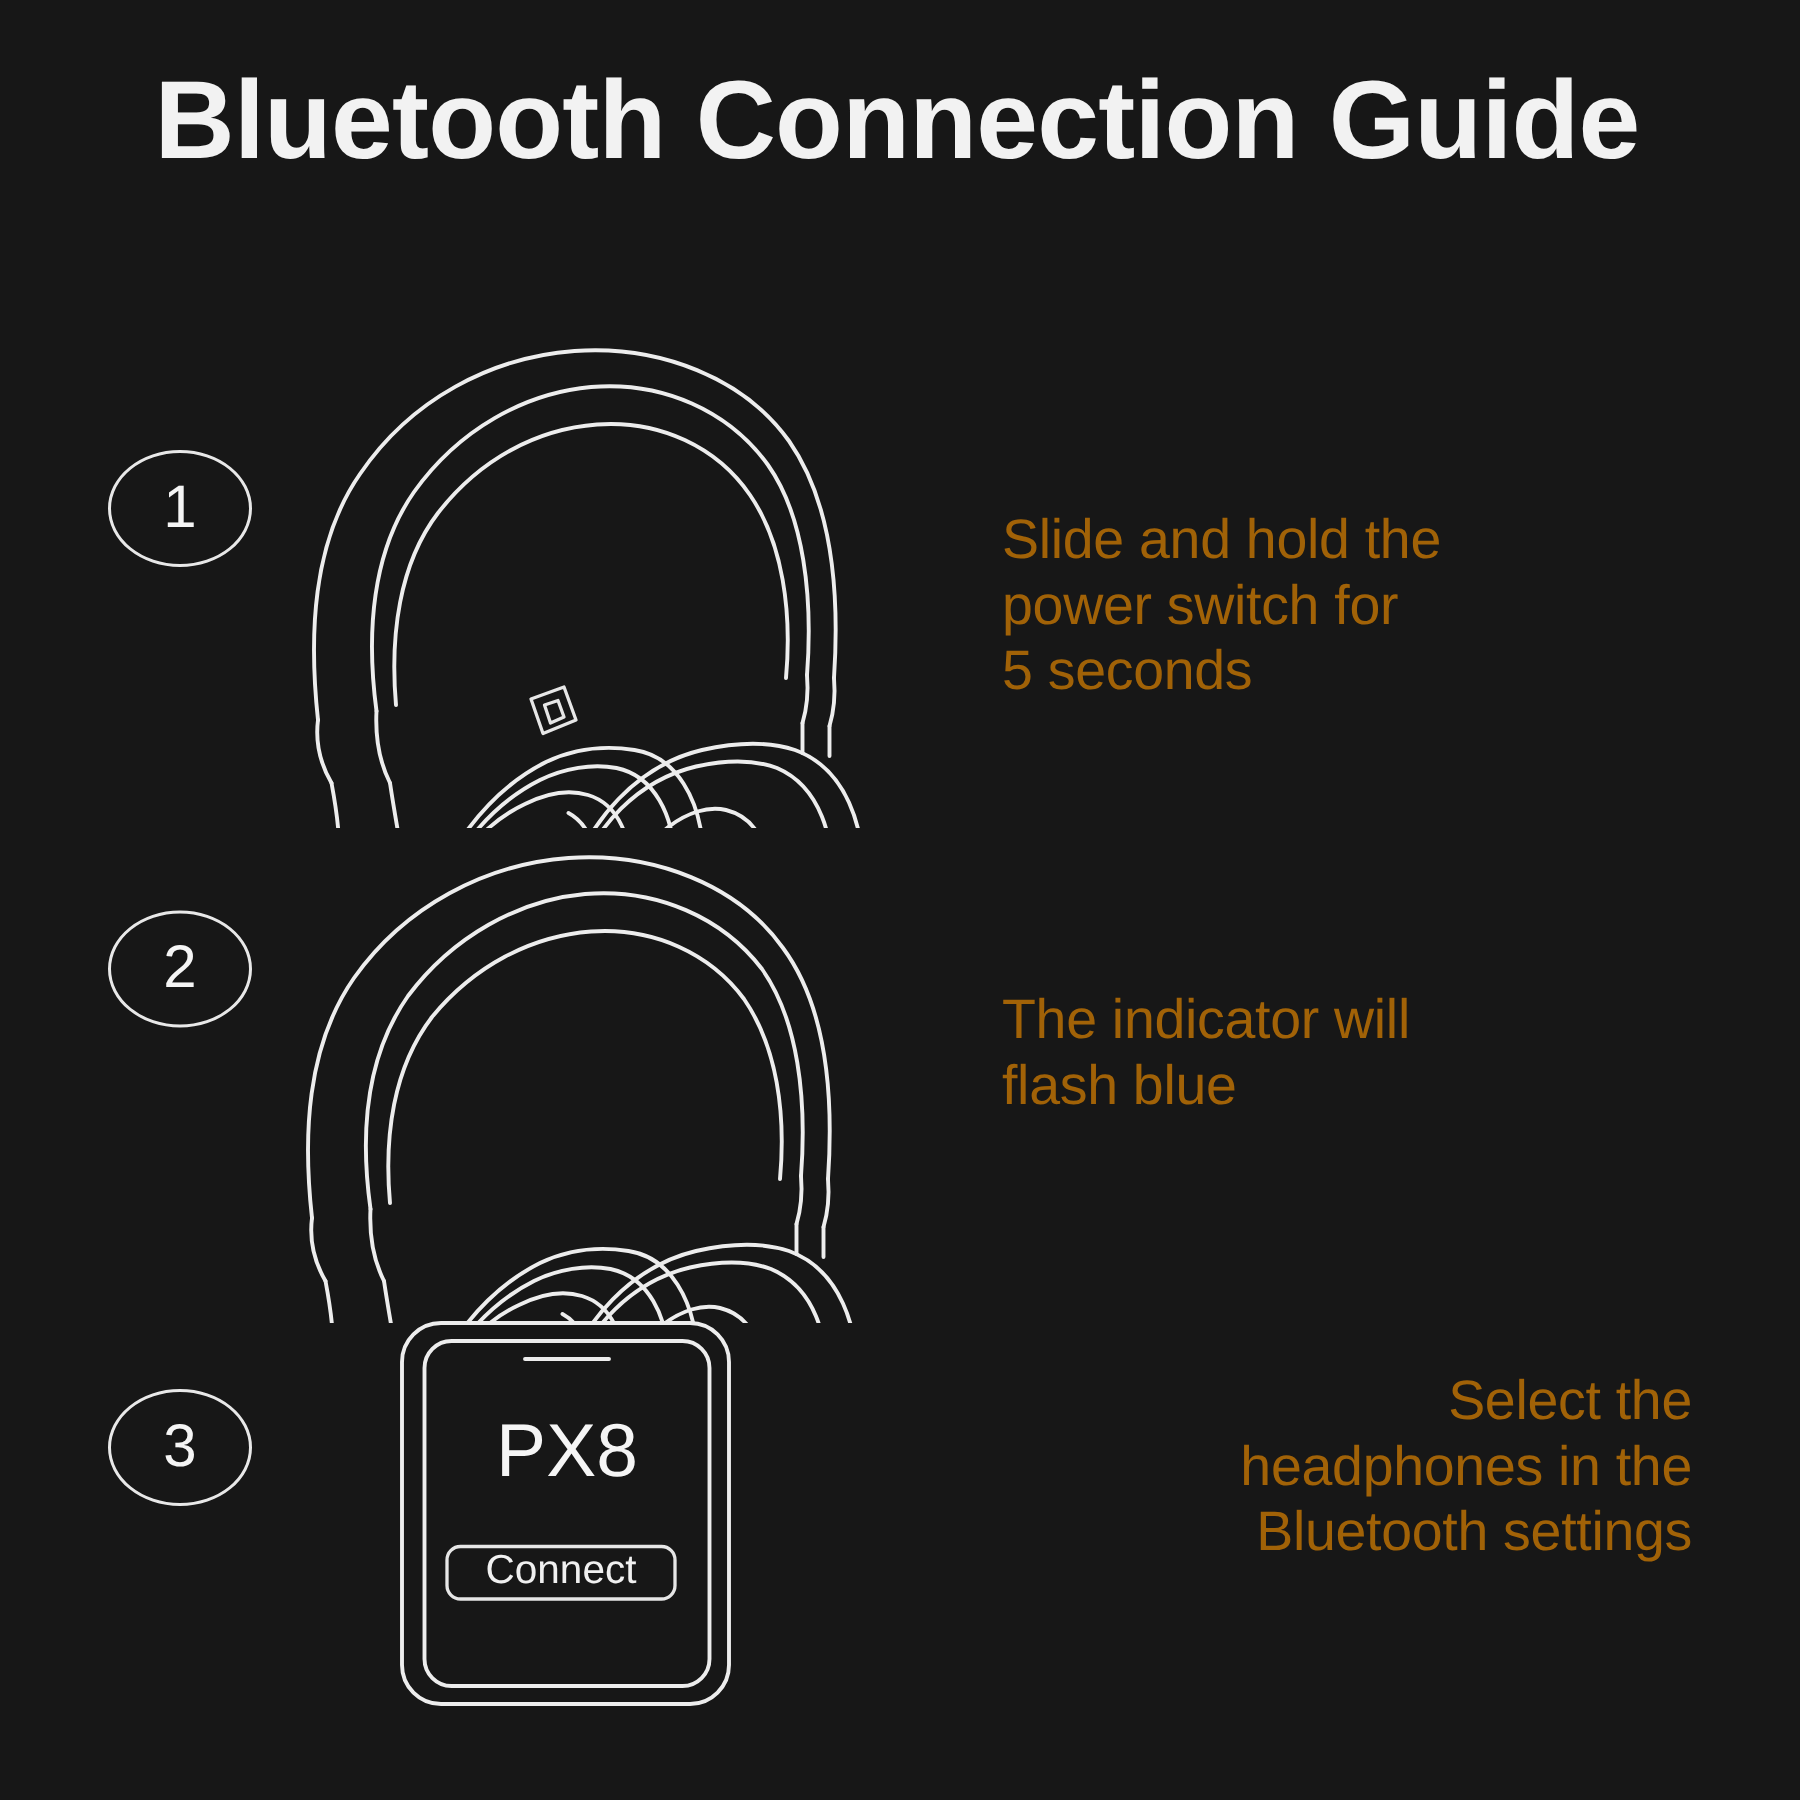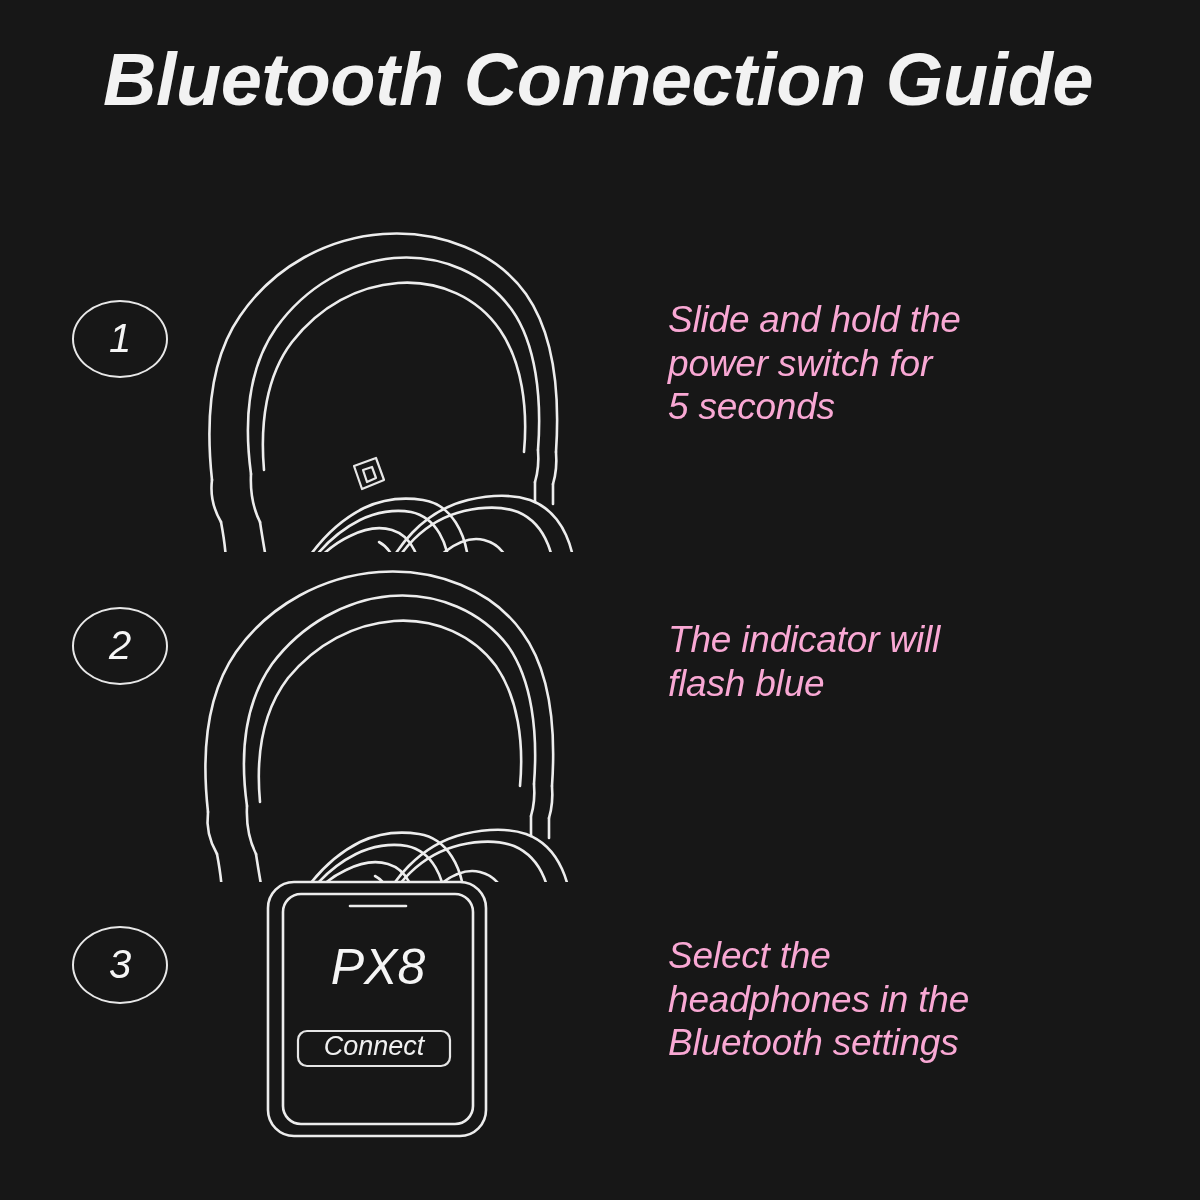--- a/index.html
+++ b/index.html
@@ -11,21 +11,20 @@
     height: 1200px;
     background: #171717;
     font-family: "Liberation Sans", sans-serif;
     overflow: hidden;
   }
   .page {
     position: relative;
     width: 1044px;
     height: 1200px;
     background: #171717;
-    font-style: italic;
   }
 
   
   .title {
     position: absolute;
     left: 103px;
     top: 42px;
     width: 990px;
     font-size: 74px;
     line-height: 1.02;
@@ -60,42 +59,43 @@
     position: relative;
     top: -1px;
   }
   .step-text {
     position: absolute;
     left: 668px;
     width: 460px;
     font-size: 37px;
     line-height: 1.18;
     font-weight: 400;
-    color: #f9a8d4;
+    color: #a16207;
     white-space: pre-line;
     letter-spacing: -0.2px;
+    margin-top: 40px;
   }
   .art {
     position: absolute;
   }
 
   
   #step-1 { top: 0; }
   #step-1 .step-badge { left: 72px; top: 300px; }
   #step-1 .step-text  { top: 298px; }
   #step-1 .art        { left: 178px; top: 212px; }
 
   #step-2 { top: 0; }
   #step-2 .step-badge { left: 72px; top: 607px; }
   #step-2 .step-text  { top: 618px; }
   #step-2 .art        { left: 178px; top: 552px; }
 
   #step-3 { top: 0; }
   #step-3 .step-badge { left: 72px; top: 926px; }
-  #step-3 .step-text  { top: 934px; }
+  #step-3 .step-text  { top: 872px; text-align: right; }
   #step-3 .art        { left: 258px; top: 872px; }
 
   .phone-label {
     font-family: "Liberation Sans", sans-serif;
     font-size: 50px;
     fill: #f5f5f5;
     font-weight: 400;
   }
   .phone-btn-label {
     font-family: "Liberation Sans", sans-serif;

